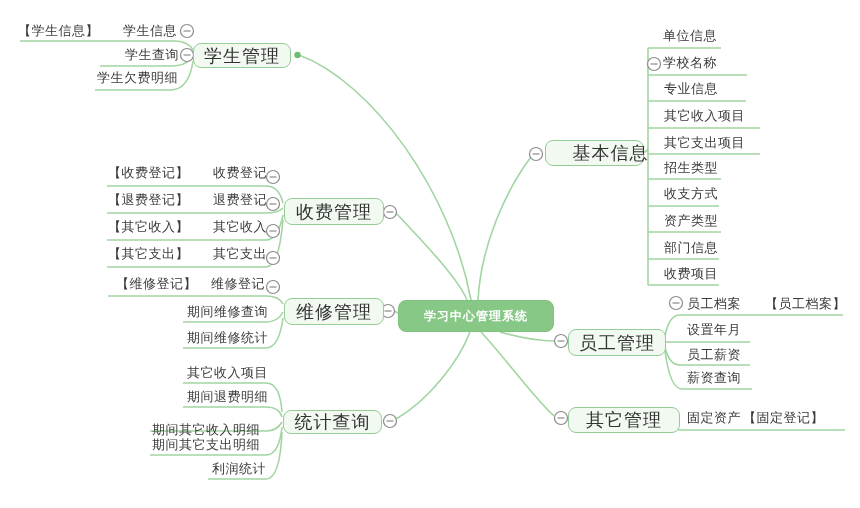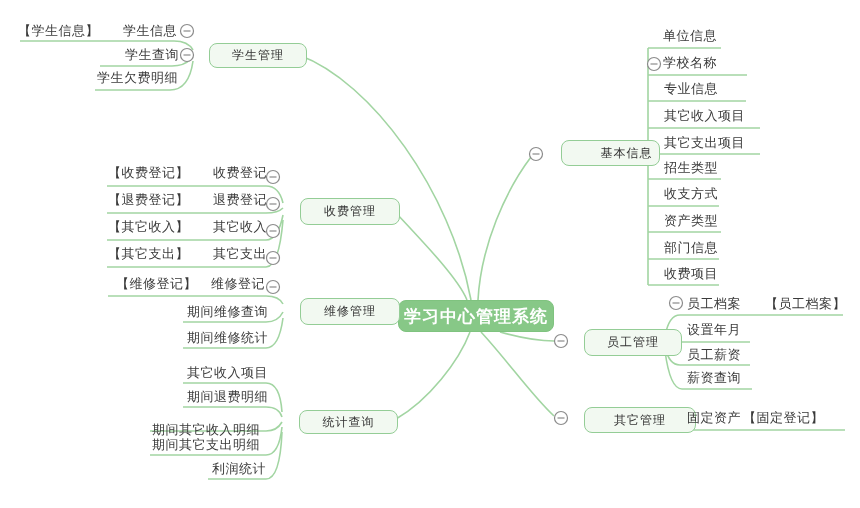--- a/index.html
+++ b/index.html
@@ -10,26 +10,26 @@
   #wires{position:absolute;left:0;top:0;width:860px;height:508px;}
   .topic{
     position:absolute;font-size:13px;line-height:15px;color:#3a3a3a;
     letter-spacing:.5px;white-space:nowrap;cursor:default;
   }
   .tag{color:#3a3a3a;}
   .branch-box{
     position:absolute;box-sizing:border-box;background:#f2f9f1;
     border:1.6px solid #94cd96;border-radius:8px;
     display:flex;align-items:center;justify-content:center;
-    font-size:12px;color:#333333;letter-spacing:1px;white-space:nowrap;margin-left:16px;
+    font-size:18px;color:#333333;letter-spacing:1px;white-space:nowrap;
   }
   .root-box{
     position:absolute;box-sizing:border-box;background:#87c887;border:1px solid #7fc37f;
     border-radius:8px;display:flex;align-items:center;justify-content:center;
-    font-size:17px;font-weight:bold;color:#ffffff;letter-spacing:1px;white-space:nowrap;
+    font-size:12px;font-weight:bold;color:#ffffff;letter-spacing:1px;white-space:nowrap;
   }
   .wire{stroke:#a2d5a2;stroke-width:1.6;fill:none;}
   .toggle circle{fill:#ffffff;stroke:#8b8b8b;stroke-width:1.2;}
   .toggle line{stroke:#8b8b8b;stroke-width:1.2;}
   .dot{fill:#6ebe72;stroke:none;}
 </style>
 </head>
 <body>
 
 <div id="canvas">

